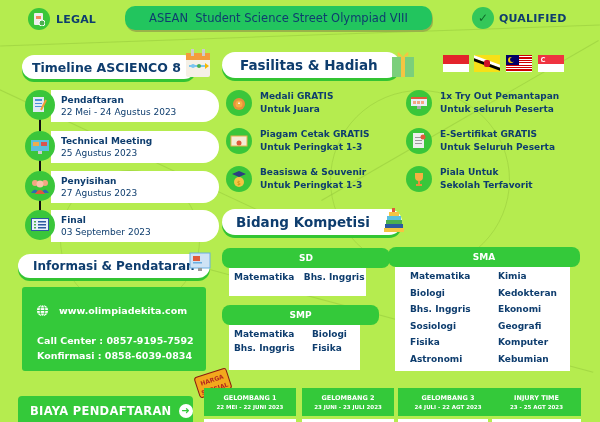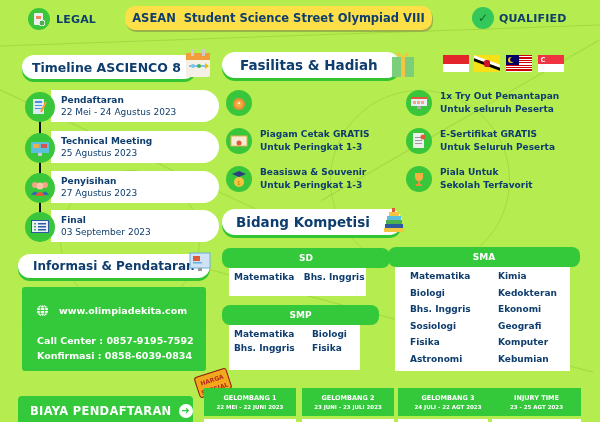--- a/index.html
+++ b/index.html
@@ -22,24 +22,24 @@
   .abs { position: absolute; }
 
   
   .legal { left: 28px; top: 8px; display: flex; align-items: center; gap: 6px; }
   .round-icon {
     width: 22px; height: 22px; border-radius: 50%; background: #3ac63a;
     display: flex; align-items: center; justify-content: center; position: relative;
   }
   .legal-label, .qualified-label { font-size: 11px; font-weight: bold; color: #0e3d6e; letter-spacing: 0.2px; }
   .title-pill {
-    left: 125px; top: 6px; width: 307px; height: 24px; background: #fde047;
+    left: 125px; top: 6px; width: 307px; height: 24px; background: #22c55e;
     border-radius: 10px 10px 10px 10px; box-shadow: 1px 2px 0 #9ab34a;
     display: flex; align-items: center; justify-content: center;
-    font-size: 11.5px; font-weight: bold; color: #0e3d6e; white-space: pre;
+    font-size: 11.5px; font-weight: normal; color: #0e3d6e; white-space: pre;
   }
   .qualified { left: 472px; top: 7px; display: flex; align-items: center; gap: 5px; }
   .badge {
     width: 22px; height: 22px; background: #34c759; border-radius: 50%;
     display: flex; align-items: center; justify-content: center; color: #0e6b2a;
     font-size: 12px; font-weight: bold;
   }
 
   
   .pill {
@@ -48,21 +48,21 @@
   }
   .timeline-pill { left: 22px; top: 55px; width: 174px; height: 24px; padding-left: 10px; font-size: 12.5px; }
   .fasilitas-pill { left: 222px; top: 52px; width: 178px; height: 26px; padding-left: 18px; font-size: 13.5px; }
   .bidang-pill { left: 222px; top: 209px; width: 180px; height: 26px; padding-left: 14px; font-size: 13.5px; }
   .info-pill { left: 18px; top: 254px; width: 192px; height: 24px; padding-left: 15px; font-size: 12px; }
 
   .pill-icon { position: absolute; }
 
   
   .tl-line { left: 39px; top: 108px; width: 2px; height: 125px; background: #111; }
-  .tl-item { left: 25px; display: flex; align-items: flex-end; }
+  .tl-item { left: 25px; display: flex; align-items: flex-start; }
   .tl-circle {
     width: 30px; height: 30px; border-radius: 50%; background: #3ac63a;
     display: flex; align-items: center; justify-content: center; z-index: 2; flex-shrink: 0;
   }
   .tl-card {
     margin-left: -4px; background: #fff; border-radius: 0 16px 16px 0; height: 32px; width: 168px;
     padding-left: 10px; display: flex; flex-direction: column; justify-content: center;
   }
   .tl-title { font-size: 9px; font-weight: bold; color: #0e3d6e; line-height: 12px; }
   .tl-date { font-size: 9px; color: #0e3d6e; line-height: 12px; }
@@ -243,20 +243,24 @@
     </svg>
 </div>
 
 <div class="abs fas-item" style="left:226px;top:90px;">
   <div class="fas-circle">
     <svg width="16" height="16" viewBox="0 0 16 16">
         <circle cx="8" cy="9" r="6" fill="#e8913a"></circle>
         <circle cx="8" cy="9" r="3.5" fill="#f5b041"></circle>
         <polygon points="8,6.5 9,9 7,9" fill="#fff"></polygon>
       </svg>
+  </div>
+  <div class="fas-text">
+    <span class="fas-line">Medali GRATIS</span>
+    <span class="fas-line">Untuk Juara</span>
   </div>
 </div>
 
 <div class="abs fas-item" style="left:406px;top:90px;">
   <div class="fas-circle">
     <svg width="18" height="14" viewBox="0 0 18 14">
         <rect x="1" y="1" width="16" height="9" fill="#e8eef5"></rect>
         <rect x="1" y="1" width="16" height="2" fill="#e05a3a"></rect>
         <rect x="3" y="5" width="3" height="3" fill="#f4a582"></rect>
         <rect x="7" y="5" width="3" height="3" fill="#f4a582"></rect>

